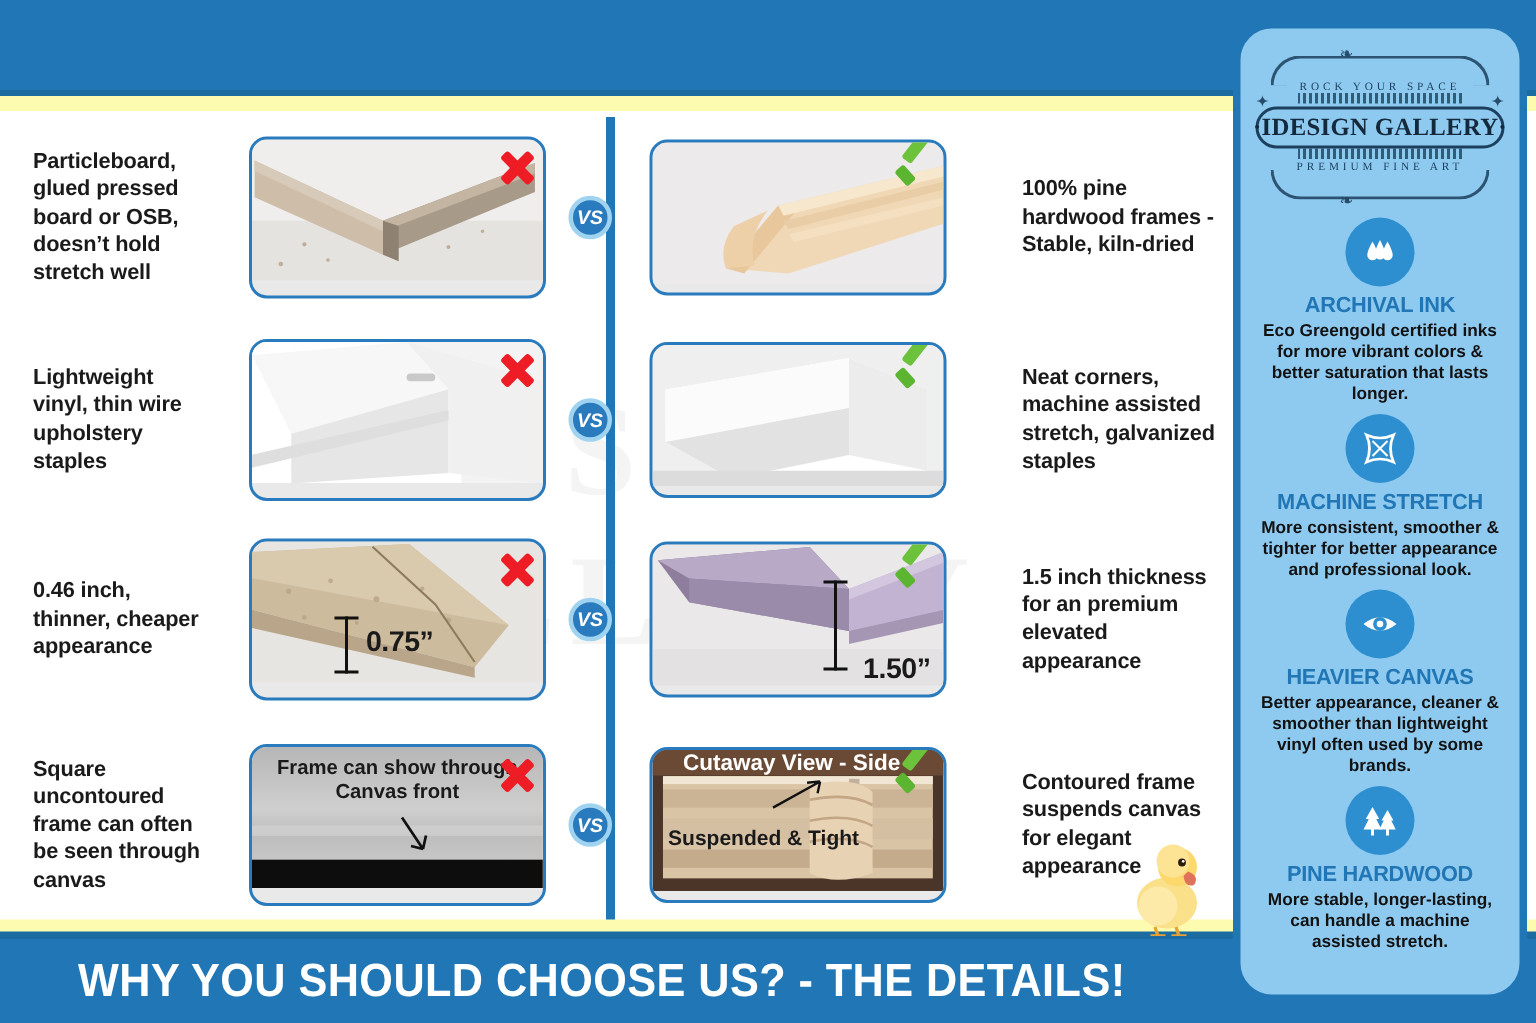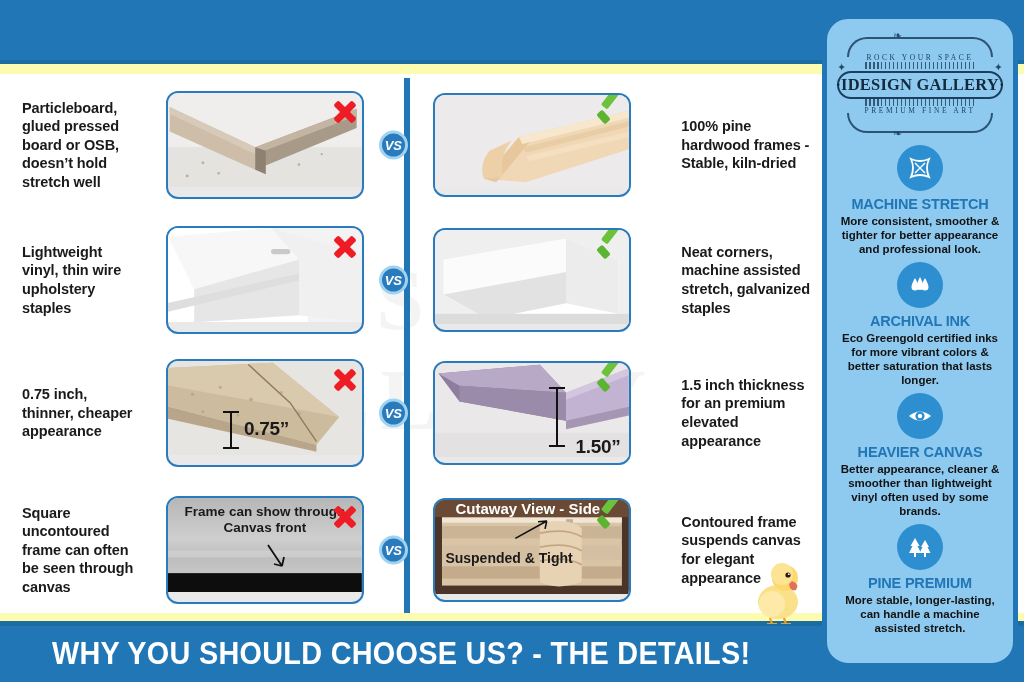--- a/index.html
+++ b/index.html
@@ -470,21 +470,21 @@
         <polygon points="150,10 210,34 210,96 150,84" fill="#ececec"></polygon>
         <polygon points="10,74 150,48 150,84 60,102" fill="#e2e2e2"></polygon>
         <rect y="96" width="222" height="12" fill="#dcdcdc"></rect>
       </svg>
       <span class="mark-on-card"><span class="checkmark"></span></span>
     </div>
     <div class="txt-right">Neat corners, machine assisted stretch, galvanized staples</div>
   </div>
 
   <div class="row" id="row2">
-    <div class="txt-left">0.75 inch, thinner, cheaper appearance</div>
+    <div class="txt-left">0.46 inch, thinner, cheaper appearance</div>
     <div class="card left-card">
       <svg class="photo" viewBox="0 0 222 108" preserveAspectRatio="none">
         <rect width="222" height="108" fill="#e7e5e2"></rect>
         <polygon points="0,8 120,2 196,64 170,96 0,52" fill="#cdbb9d"></polygon>
         <polygon points="0,8 120,2 196,64 0,28" fill="#d9c9ad"></polygon>
         <polygon points="0,52 170,96 170,104 0,66" fill="#b9a68a"></polygon>
         <g fill="#b5a183" opacity="0.75">
           <circle cx="28" cy="38" r="2"></circle>
             <circle cx="60" cy="30" r="1.8"></circle>
           <circle cx="95" cy="44" r="2.2"></circle>
@@ -599,39 +599,39 @@
       <div class="logo-tagline-bot">PREMIUM FINE ART</div>
       <div class="logo-bot-curve"></div>
       <span class="logo-flourish lf1">❧</span>
       <span class="logo-flourish lf2">❧</span>
       <span class="logo-flourish lf3">✦</span>
       <span class="logo-flourish lf4">✦</span>
     </div>
 
     <div class="feature">
       <div class="feat-icon">
-        <svg width="28" height="28" viewBox="0 0 28 28">
-          <path d="M5,5 Q14,9 23,5 Q19,14 23,23 Q14,19 5,23 Q9,14 5,5 Z" fill="none" stroke="#fff" stroke-width="1.8"></path>
-          <path d="M9,9 L19,19 M19,9 L9,19" stroke="#fff" stroke-width="1.4"></path>
-        </svg>
-      </div>
-      <div class="feat-title">MACHINE STRETCH</div>
-      <div class="feat-body">More consistent, smoother &amp; tighter for better appearance and professional look.</div>
-    </div>
-
-    <div class="feature">
-      <div class="feat-icon">
         <svg width="26" height="26" viewBox="0 0 26 26">
           <path d="M8,6 C8,6 4.5,12 4.5,15 a3.5,3.5 0 0 0 7,0 C11.5,12 8,6 8,6 Z" fill="#fff"></path>
           <path d="M13,5 C13,5 9.5,11.5 9.5,14.5 a3.5,3.5 0 0 0 7,0 C16.5,11.5 13,5 13,5 Z" fill="#fff"></path>
           <path d="M18,6 C18,6 14.5,12 14.5,15 a3.5,3.5 0 0 0 7,0 C21.5,12 18,6 18,6 Z" fill="#fff"></path>
         </svg>
       </div>
       <div class="feat-title">ARCHIVAL INK</div>
       <div class="feat-body">Eco Greengold certified inks for more vibrant colors &amp; better saturation that lasts longer.</div>
+    </div>
+
+    <div class="feature">
+      <div class="feat-icon">
+        <svg width="28" height="28" viewBox="0 0 28 28">
+          <path d="M5,5 Q14,9 23,5 Q19,14 23,23 Q14,19 5,23 Q9,14 5,5 Z" fill="none" stroke="#fff" stroke-width="1.8"></path>
+          <path d="M9,9 L19,19 M19,9 L9,19" stroke="#fff" stroke-width="1.4"></path>
+        </svg>
+      </div>
+      <div class="feat-title">MACHINE STRETCH</div>
+      <div class="feat-body">More consistent, smoother &amp; tighter for better appearance and professional look.</div>
     </div>
 
     <div class="feature">
       <div class="feat-icon">
         <svg width="28" height="28" viewBox="0 0 28 28">
           <path d="M3,14 Q14,5 25,14 Q14,23 3,14 Z" fill="#fff"></path>
           <circle cx="14" cy="14" r="4.6" fill="#2e8fd0"></circle>
           <circle cx="14" cy="14" r="2.2" fill="#fff"></circle>
         </svg>
       </div>
@@ -641,21 +641,21 @@
 
     <div class="feature">
       <div class="feat-icon">
         <svg width="28" height="28" viewBox="0 0 28 28">
           <path d="M9,5 L13.5,13 L11.5,13 L15,20 L3,20 L6.5,13 L4.5,13 Z" fill="#fff"></path>
           <rect x="8" y="19" width="2" height="5" fill="#fff"></rect>
           <path d="M19,7 L23,14 L21.5,14 L24.5,20 L13.5,20 L16.5,14 L15,14 Z" fill="#fff"></path>
           <rect x="18" y="19" width="2" height="5" fill="#fff"></rect>
         </svg>
       </div>
-      <div class="feat-title">PINE PREMIUM</div>
+      <div class="feat-title">PINE HARDWOOD</div>
       <div class="feat-body">More stable, longer-lasting, can handle a machine assisted stretch.</div>
     </div>
 
   </div>
 </div>
 
 <div class="footer-yellow"></div>
 <div class="footer-dark"></div>
 <div class="footer">
   <div class="footer-text">WHY YOU SHOULD CHOOSE US? - THE DETAILS!</div>

